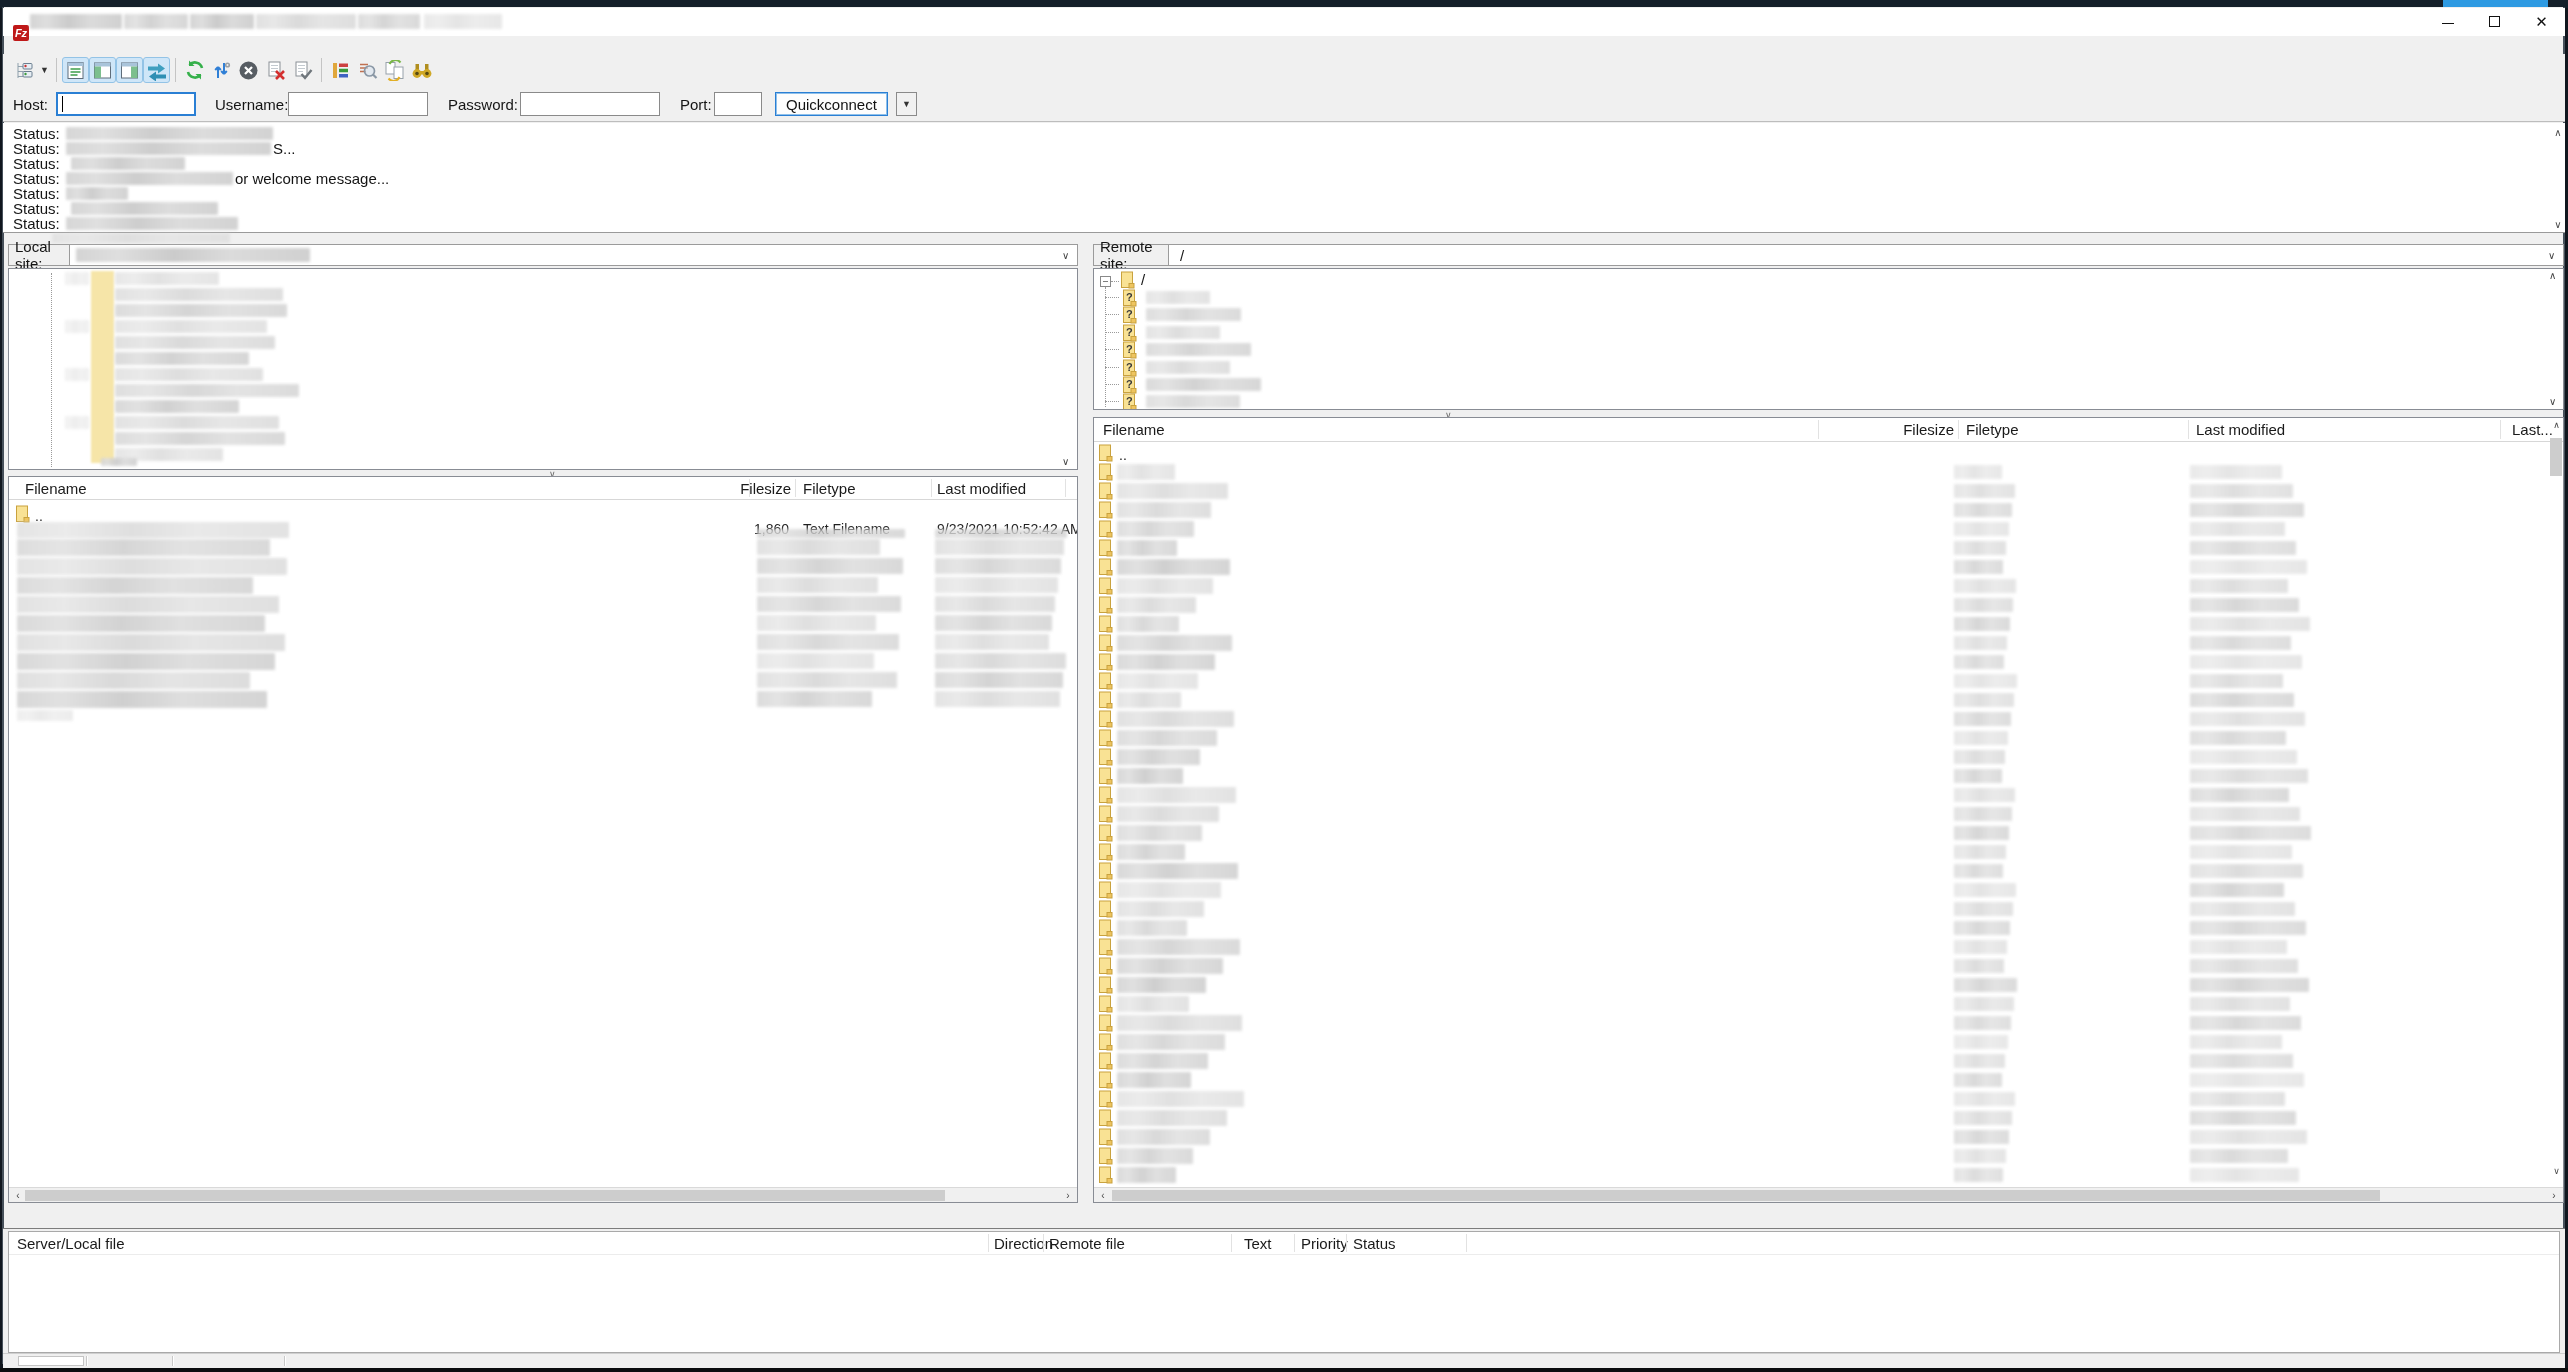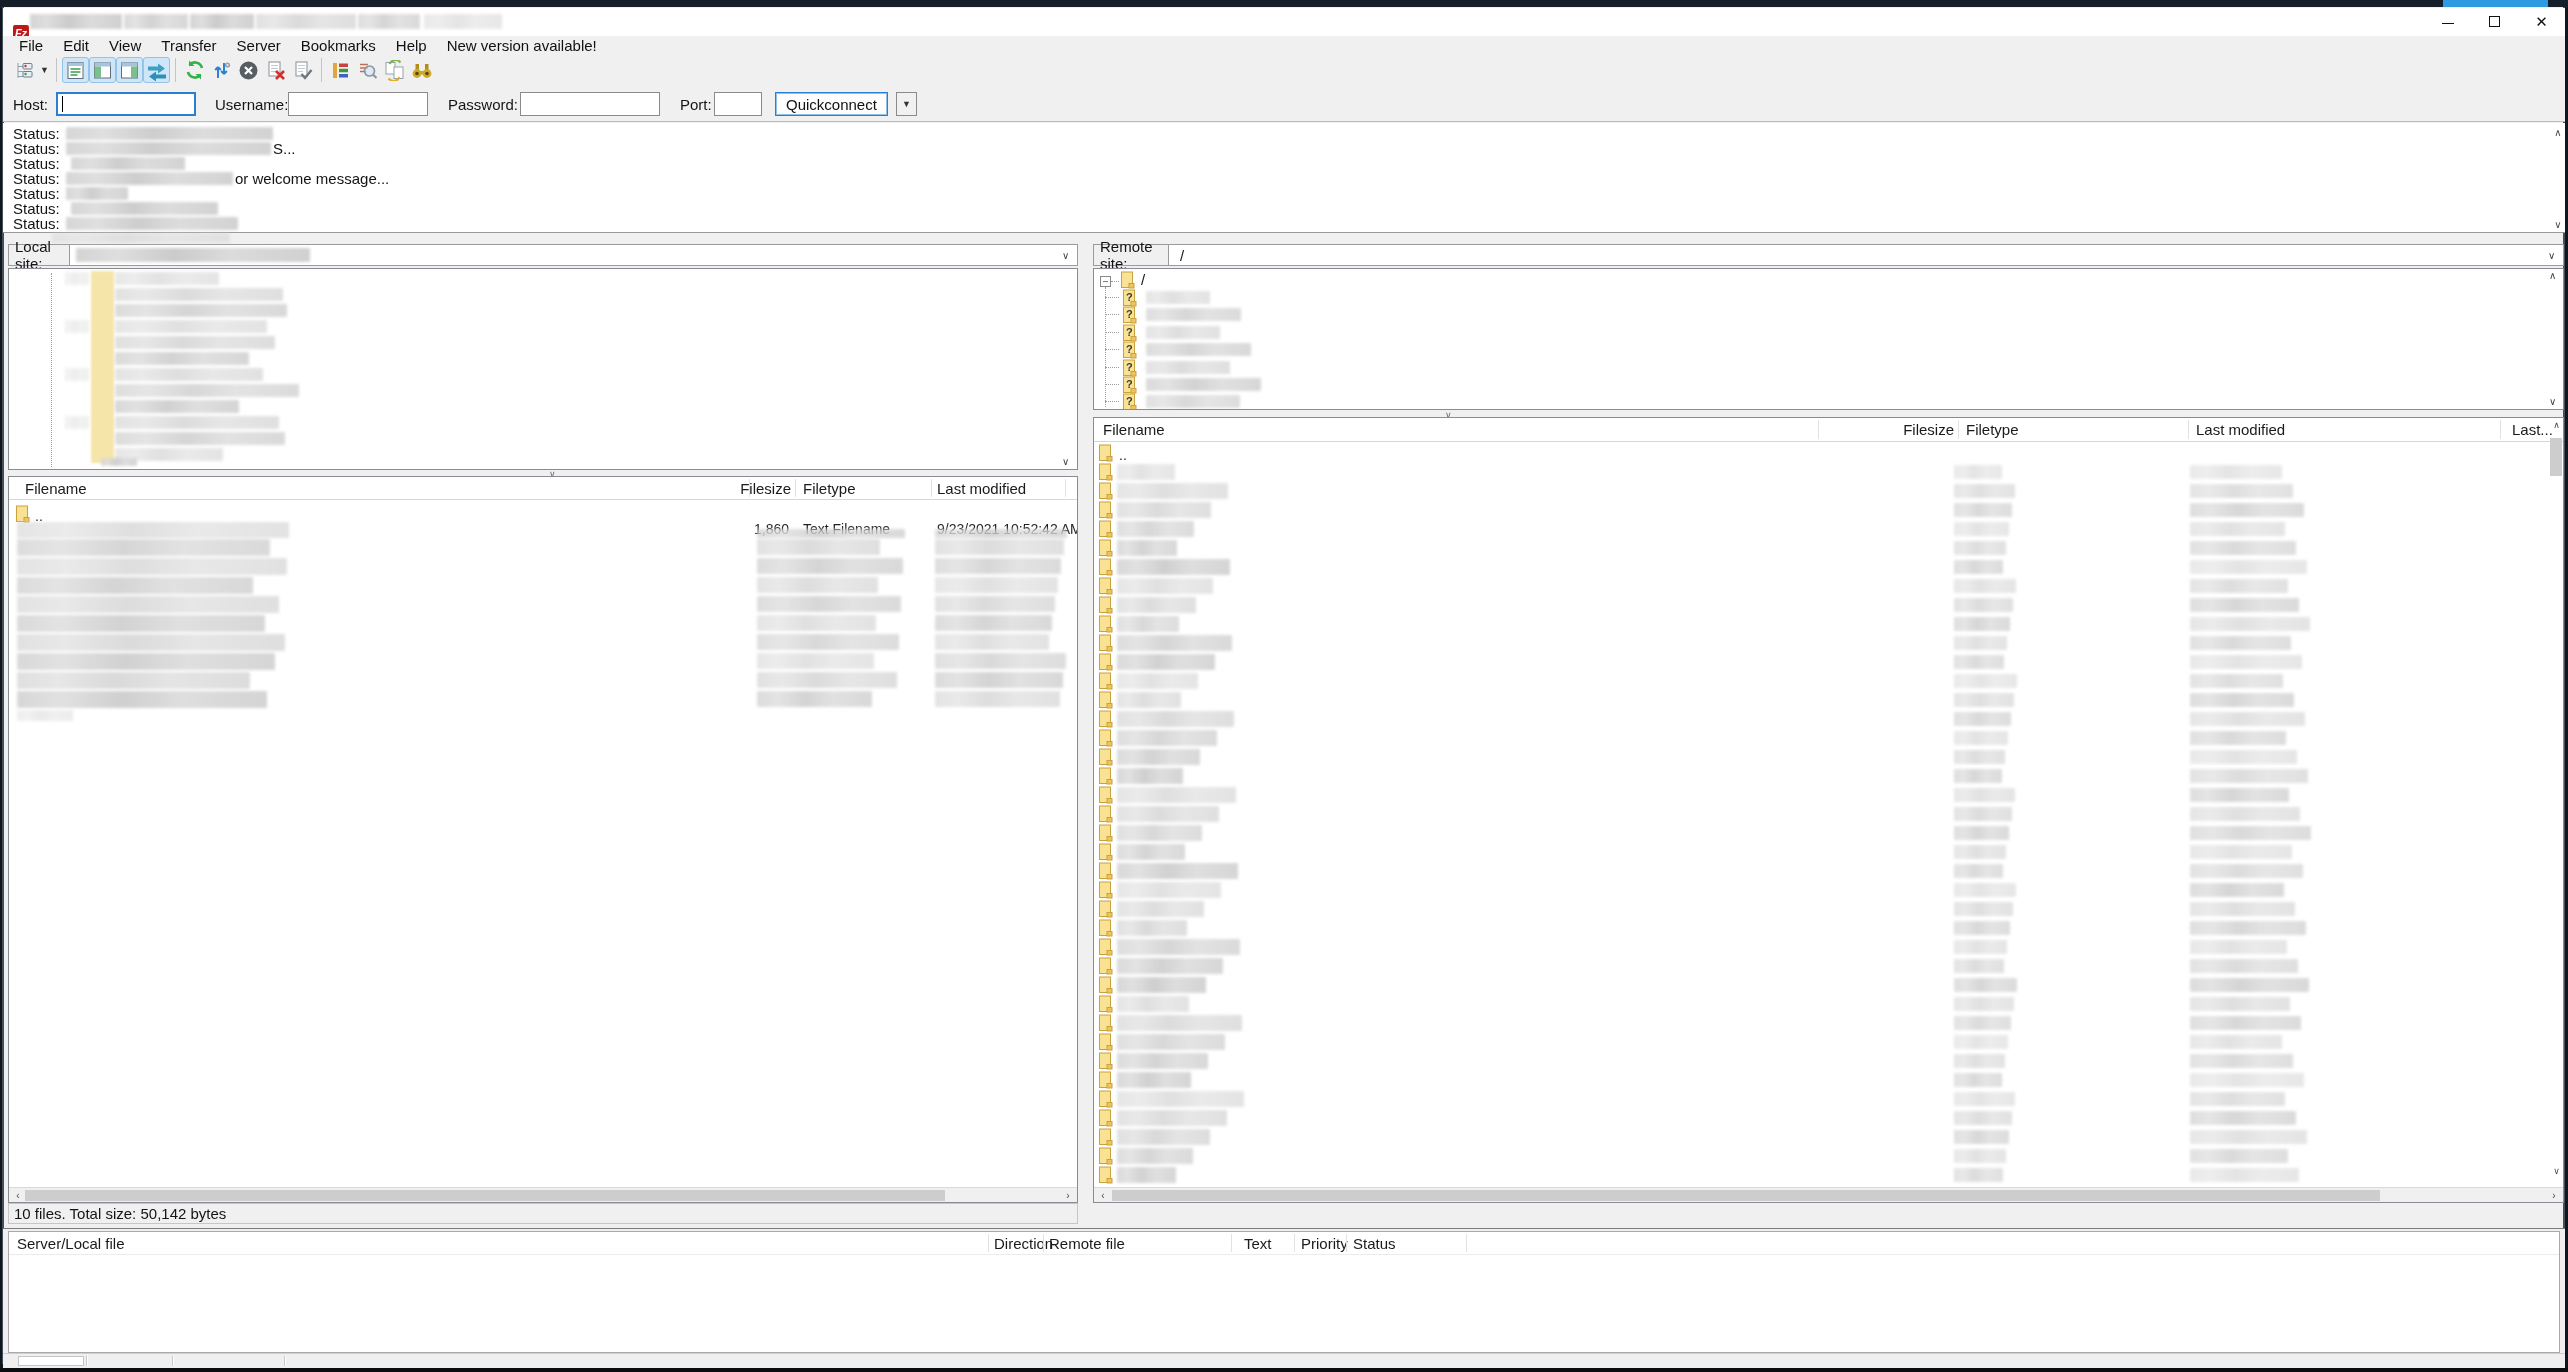--- a/index.html
+++ b/index.html
@@ -78,30 +78,20 @@
   <div class="redact" style="left:30px;top:14px;width:92px;height:15px;"></div>
   <div class="redact" style="left:124px;top:14px;width:64px;height:15px;opacity:.85"></div>
   <div class="redact" style="left:190px;top:14px;width:64px;height:15px;"></div>
   <div class="redact" style="left:256px;top:14px;width:100px;height:15px;opacity:.7"></div>
   <div class="redact" style="left:358px;top:14px;width:62px;height:15px;opacity:.8"></div>
   <div class="redact light" style="left:424px;top:14px;width:78px;height:15px;"></div>
   <div class="abs winbtn" style="left:2424px;"><span class="glyph-min"></span></div>
   <div class="abs winbtn" style="left:2471px;"><span class="glyph-max"></span></div>
   <div class="abs winbtn" style="left:2518px;"><span class="glyph-close">✕</span></div>
 
-  <div class="abs menubar" id="menubar">
-      <span class="menuitem">File</span>
-      <span class="menuitem">Edit</span>
-      <span class="menuitem">View</span>
-      <span class="menuitem">Transfer</span>
-      <span class="menuitem">Server</span>
-      <span class="menuitem">Bookmarks</span>
-      <span class="menuitem">Help</span>
-      <span class="menuitem">New version available!</span>
-    </div>
 
   <div class="abs toolbar" id="toolbar">
       <div class="tbtn">
         <span>
           <svg width="21" height="21" viewBox="0 0 21 21">
             <path d="M4 3v15M4 6.5h5M4 11.5h5M4 16.5h5" stroke="#8fa0ac" fill="none"></path>
             <rect x="9" y="3.5" width="9" height="5.5" rx="1" fill="#e7eef4" stroke="#6b7f90"></rect>
             <rect x="9" y="11.5" width="9" height="5.5" rx="1" fill="#e7eef4" stroke="#6b7f90"></rect>
             <circle cx="11.5" cy="6" r="1.2" fill="#cc3333"></circle>
             <circle cx="11.5" cy="14" r="1.2" fill="#3a9a3a"></circle>
@@ -364,23 +354,20 @@
       <div class="redact" style="position: absolute; left: 8px; top: 214px; width: 250px; height: 17px; opacity: 0.91;"></div>
       <div class="redact" style="position: absolute; left: 748px; top: 214px; width: 115px; height: 16px; opacity: 0.82;"></div>
       <div class="redact" style="position: absolute; left: 926px; top: 214px; width: 125px; height: 16px; opacity: 0.64;"></div>
       <div class="redact" style="position: absolute; left: 8px; top: 233px; width: 56px; height: 11px; opacity: 0.4;"></div>
       <div class="scrollbar-h" style="position: absolute; left: 0px; top: 710px; width: 1068px; height: 16px;">
         <div style="position: absolute; left: 2px; top: 0px; width: 14px; height: 15px; font-size: 10px; color: rgb(74, 74, 74); text-align: center; line-height: 15px;">‹</div>
         <div style="position: absolute; left: 1052px; top: 0px; width: 14px; height: 15px; font-size: 10px; color: rgb(74, 74, 74); text-align: center; line-height: 15px;">›</div>
         <div style="position: absolute; left: 16px; top: 2px; width: 920px; height: 11px; background: rgb(205, 205, 205);"></div>
       </div>
     </div>
-  <div class="statusbox" style="left:8px;top:1203px;width:1070px;height:21px;">
-    <span>10 files. Total size: 50,142 bytes</span>
-  </div>
 
   <div class="sitelabel" style="left:1093px;top:244px;width:76px;height:22px;">Remote site:</div>
   <div class="sitecombo" style="left:1169px;top:244px;width:1395px;height:22px;">
     <span class="txt" style="position:absolute;left:11px;top:3px;">/</span>
   </div>
   <div class="comboarrow" style="left:2548px;top:250px;">∨</div>
 
   <div class="abs panelbox" id="remotetree" style="left:1093px;top:268px;width:1471px;height:142px;overflow:hidden;">
       <div class="expander" style="position: absolute; left: 6px; top: 7px;">–</div>
       <div class="treedot-h" style="position: absolute; left: 17px; top: 12px; width: 8px;"></div>

